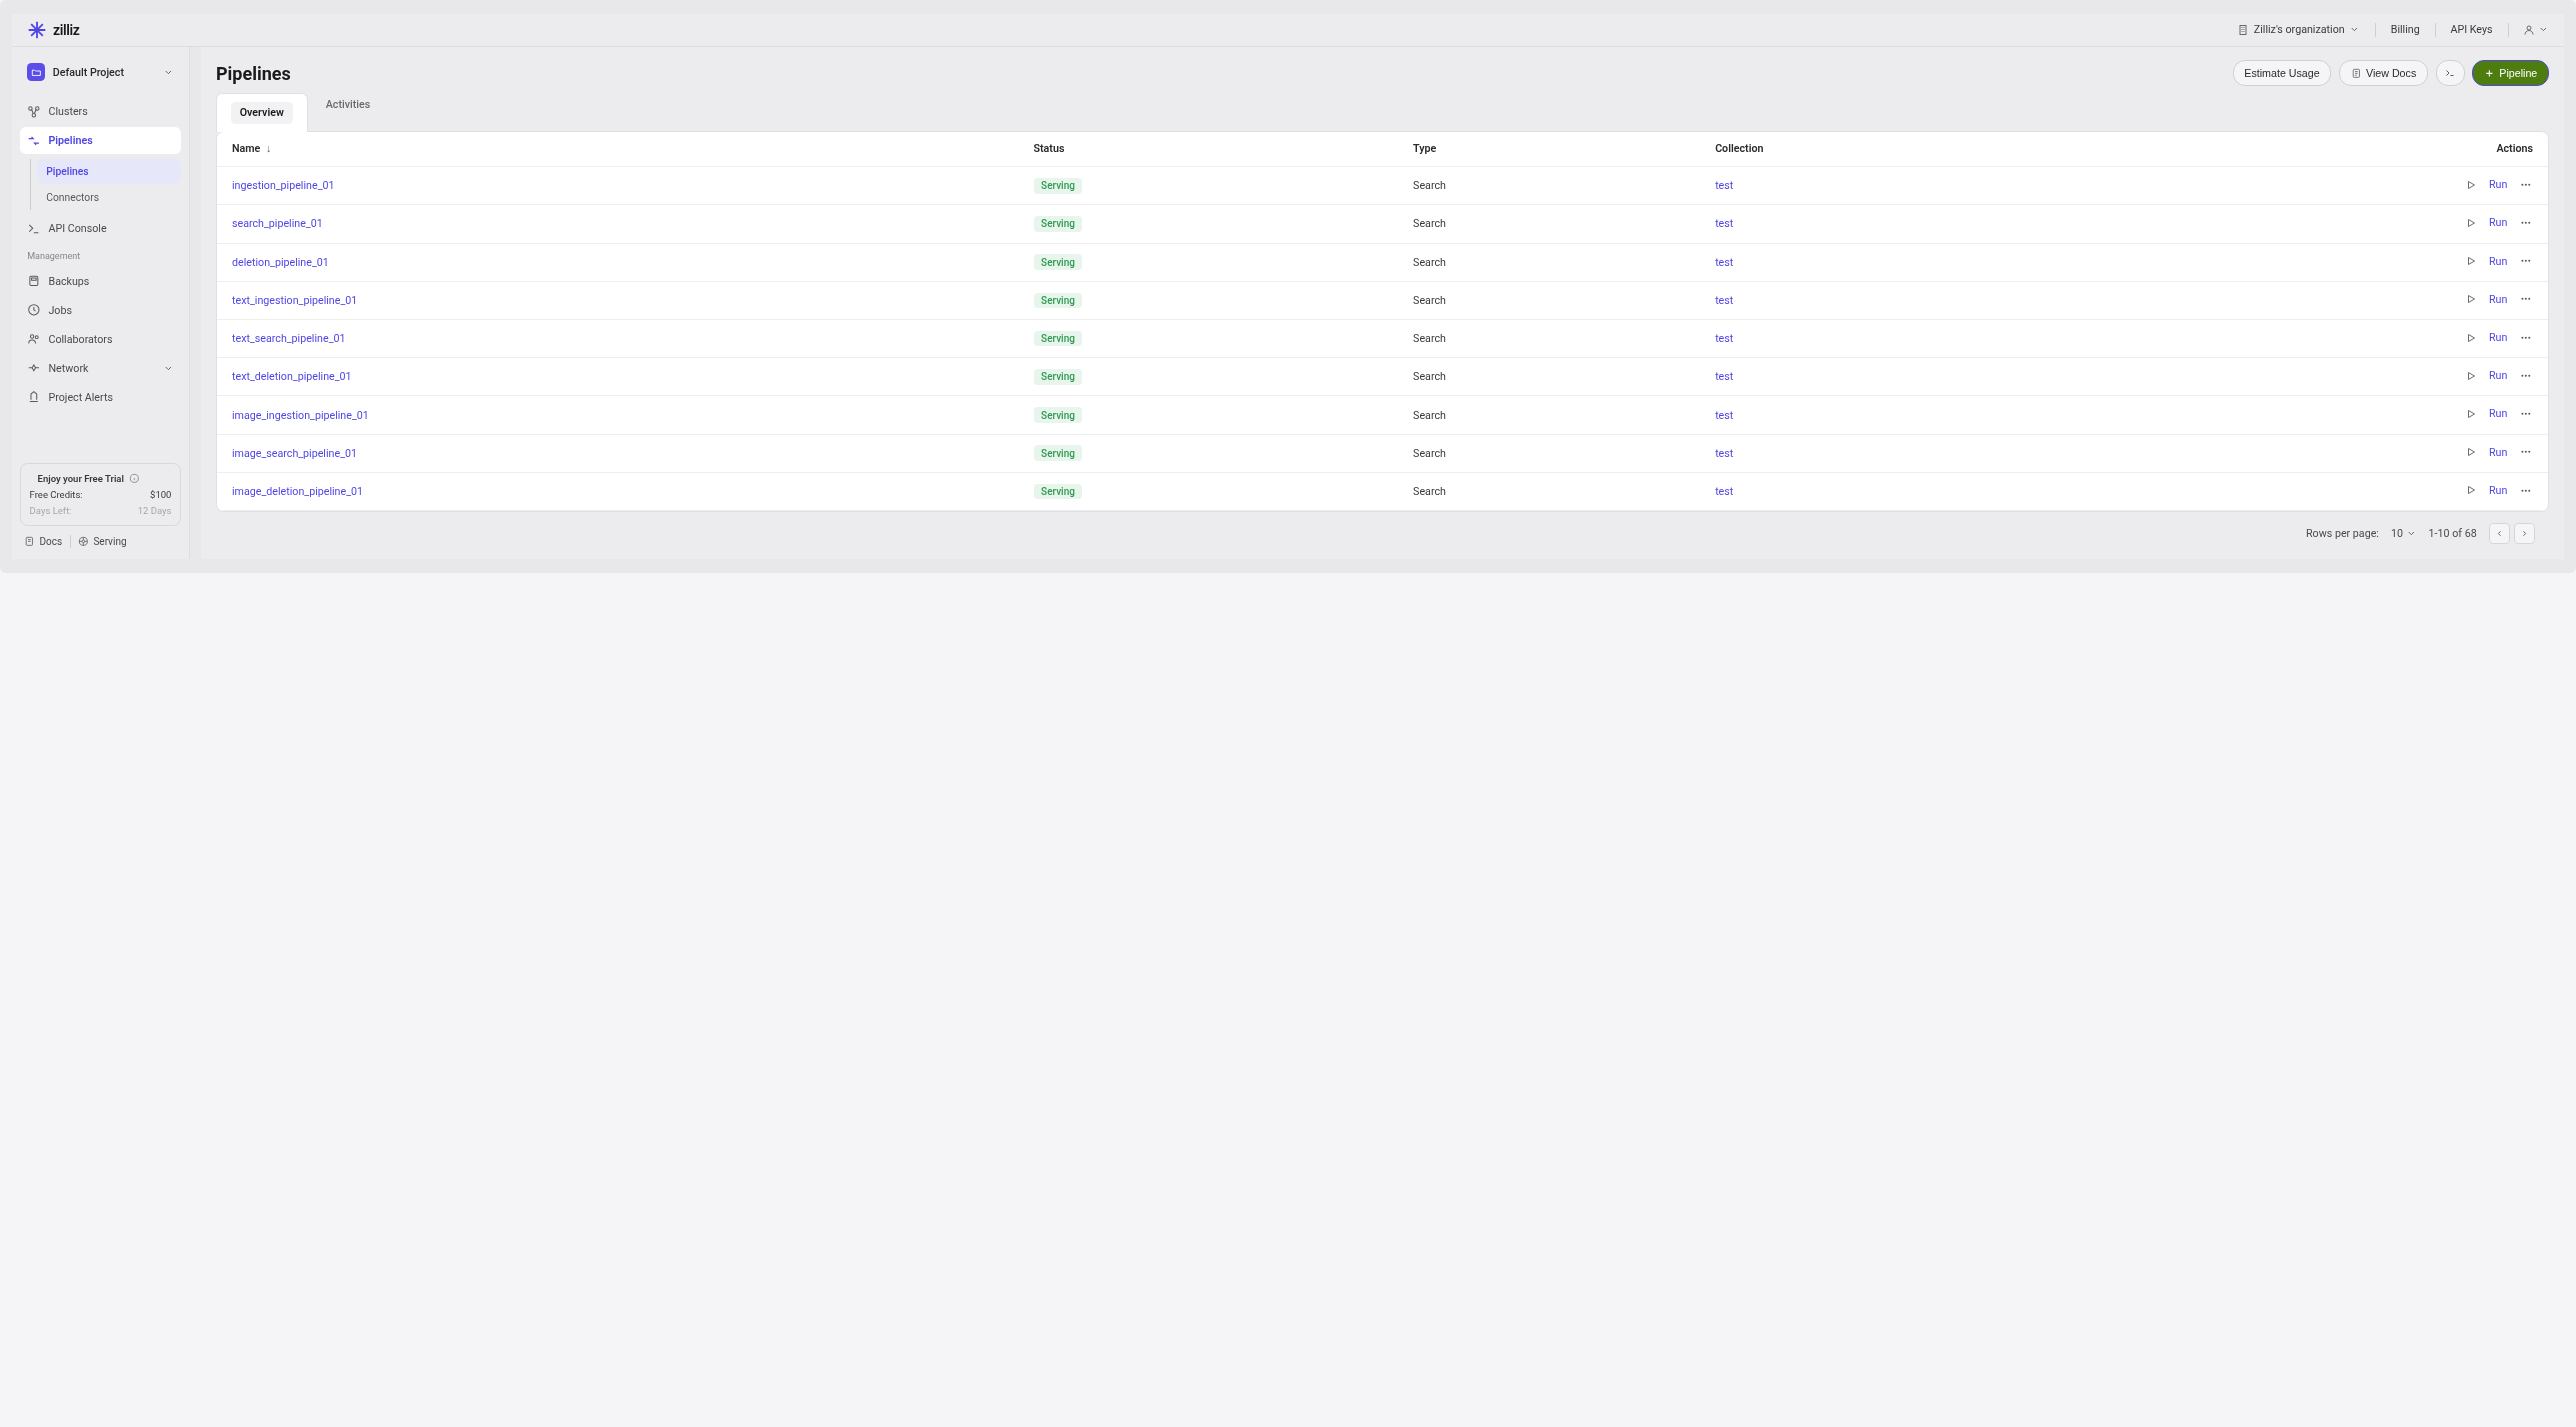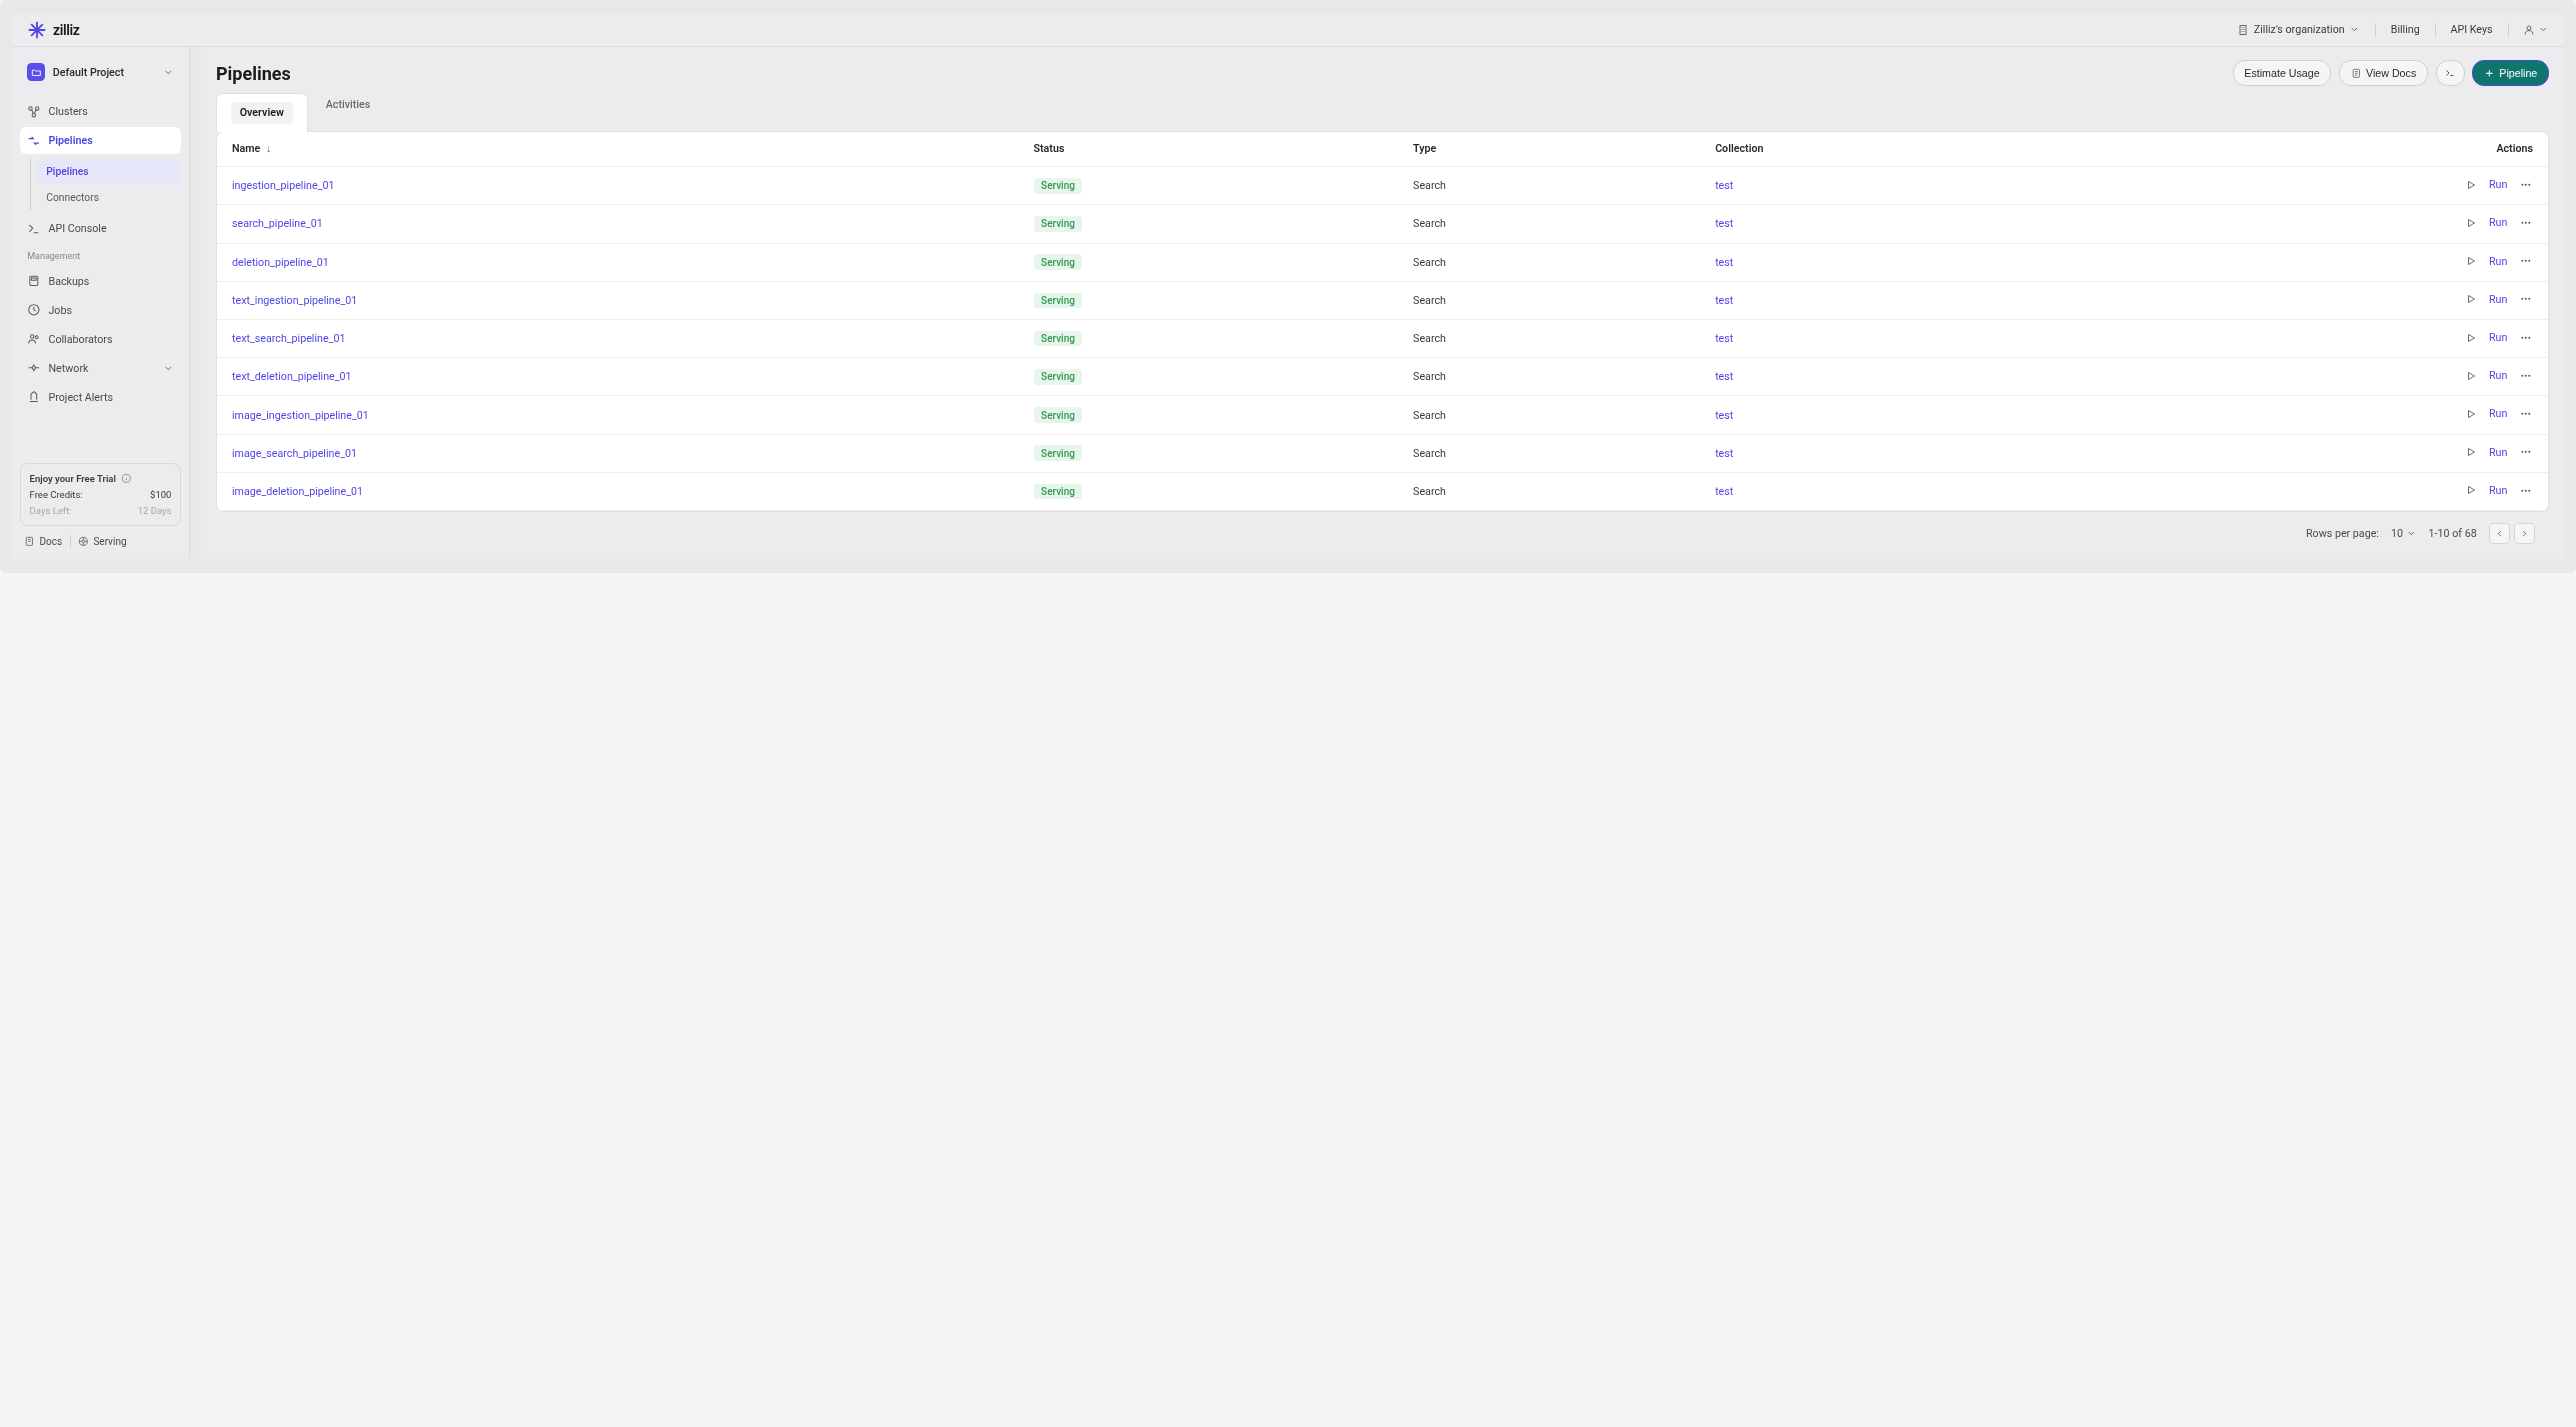--- a/index.html
+++ b/index.html
@@ -157,20 +157,21 @@
       min-height: 61px;
       display: flex;
       flex-direction: column;
       gap: 4.6px;
     }
     .trial-title {
       display: flex;
       align-items: center;
       gap: 4.6px;
       font-weight: 600;
+      margin-left: 8px;
     }
     .trial-row {
       display: flex;
       justify-content: space-between;
     }
     .sidebar-footer {
       display: flex;
       align-items: center;
       padding: 7.6px 4.6px 0;
       gap: 7.6px;
@@ -212,21 +213,21 @@
       border: 0.8px solid #d0d0d4;
       background: #f5f5f7;
       border-radius: 12px;
       padding: 6px 10.7px;
       cursor: pointer;
       font-size: 10.7px;
       color: #2a2a2a;
     }
     .btn.square { padding: 6px 7.6px; }
     .btn.primary {
-      background: #0f766e;
+      background: #4d7c0f;
       border-color: #4f46e5;
       color: #fff;
     }
     .tabs {
       display: flex;
       gap: 4.6px;
       margin-top: 6px;
     }
     .tab {
       padding: 6px 13.7px;

